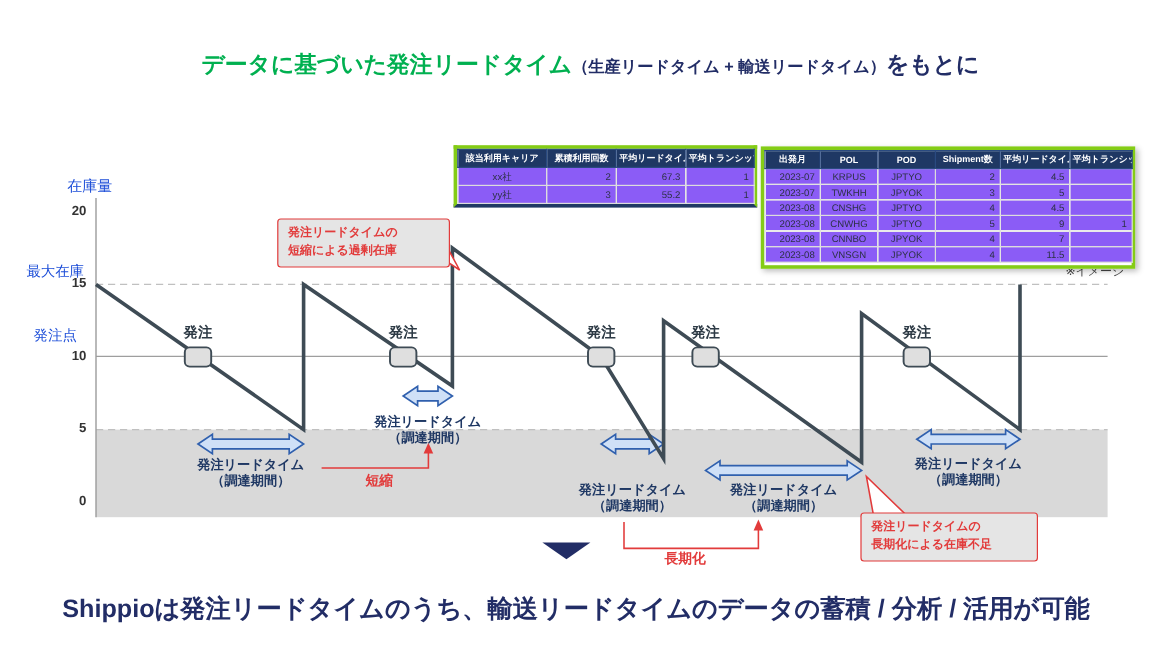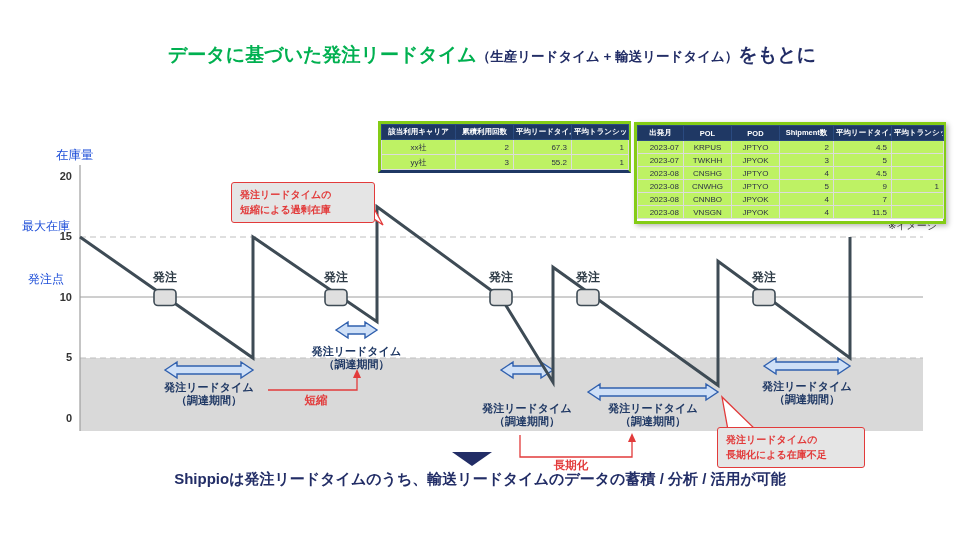--- a/index.html
+++ b/index.html
@@ -11,31 +11,31 @@
   .title .big{font-size:19px;}
   .title .green{color:#00b050;font-size:19px;}
   .title .small{font-size:13.5px;}
   
   .tbl-card{background:#fff;border:3px solid #84cc16;}
   .tbl-card.shadow{box-shadow:2px 2px 5px rgba(0,0,0,0.28);}
   table{border-collapse:collapse;table-layout:fixed;width:100%;}
   th{background:#1f3864;color:#fff;font-size:7.5px;font-weight:bold;padding:2px 2px;
      white-space:nowrap;overflow:hidden;text-align:center;border:0.5px solid #2a4a80;}
   td{font-size:8px;color:#2c3145;padding:1.5px 4px;border:0.5px solid #dcdcdc;
-     white-space:nowrap;overflow:hidden;text-align:right;background:#bef264;}
+     white-space:nowrap;overflow:hidden;text-align:right;background:#8b5cf6;}
   td.center{text-align:center;}
   .navy-bottom{border-bottom:3px solid #1f3864 !important;}
   
   .axlab{color:#1d4ed8;font-weight:normal;font-size:12px;}
   .note{font-size:10px;color:#444;}
   
   .callout{border:1.5px solid #e23b3b;border-radius:3px;background:#e5e5e5;color:#e23b3b;
            font-weight:bold;font-size:10px;line-height:14.5px;padding:5px 8px;z-index:4;}
-  .footer{left:0;top:470px;width:960px;text-align:center;color:#222d66;
-          font-weight:bold;font-size:15px;}
+  .footer{left:0;top:493px;width:960px;text-align:center;color:#222d66;
+          font-weight:bold;font-size:21px;}
   svg text{font-family:"Liberation Sans","DejaVu Sans",sans-serif;}
 </style>
 </head>
 <body>
 
 <div class="slide">
 
   <div class="abs title">
     <div><span class="green">データに基づいた発注リードタイム</span><span class="small">（生産リードタイム + 輸送リードタイム）</span><span class="big">をもとに</span></div>
   </div>

